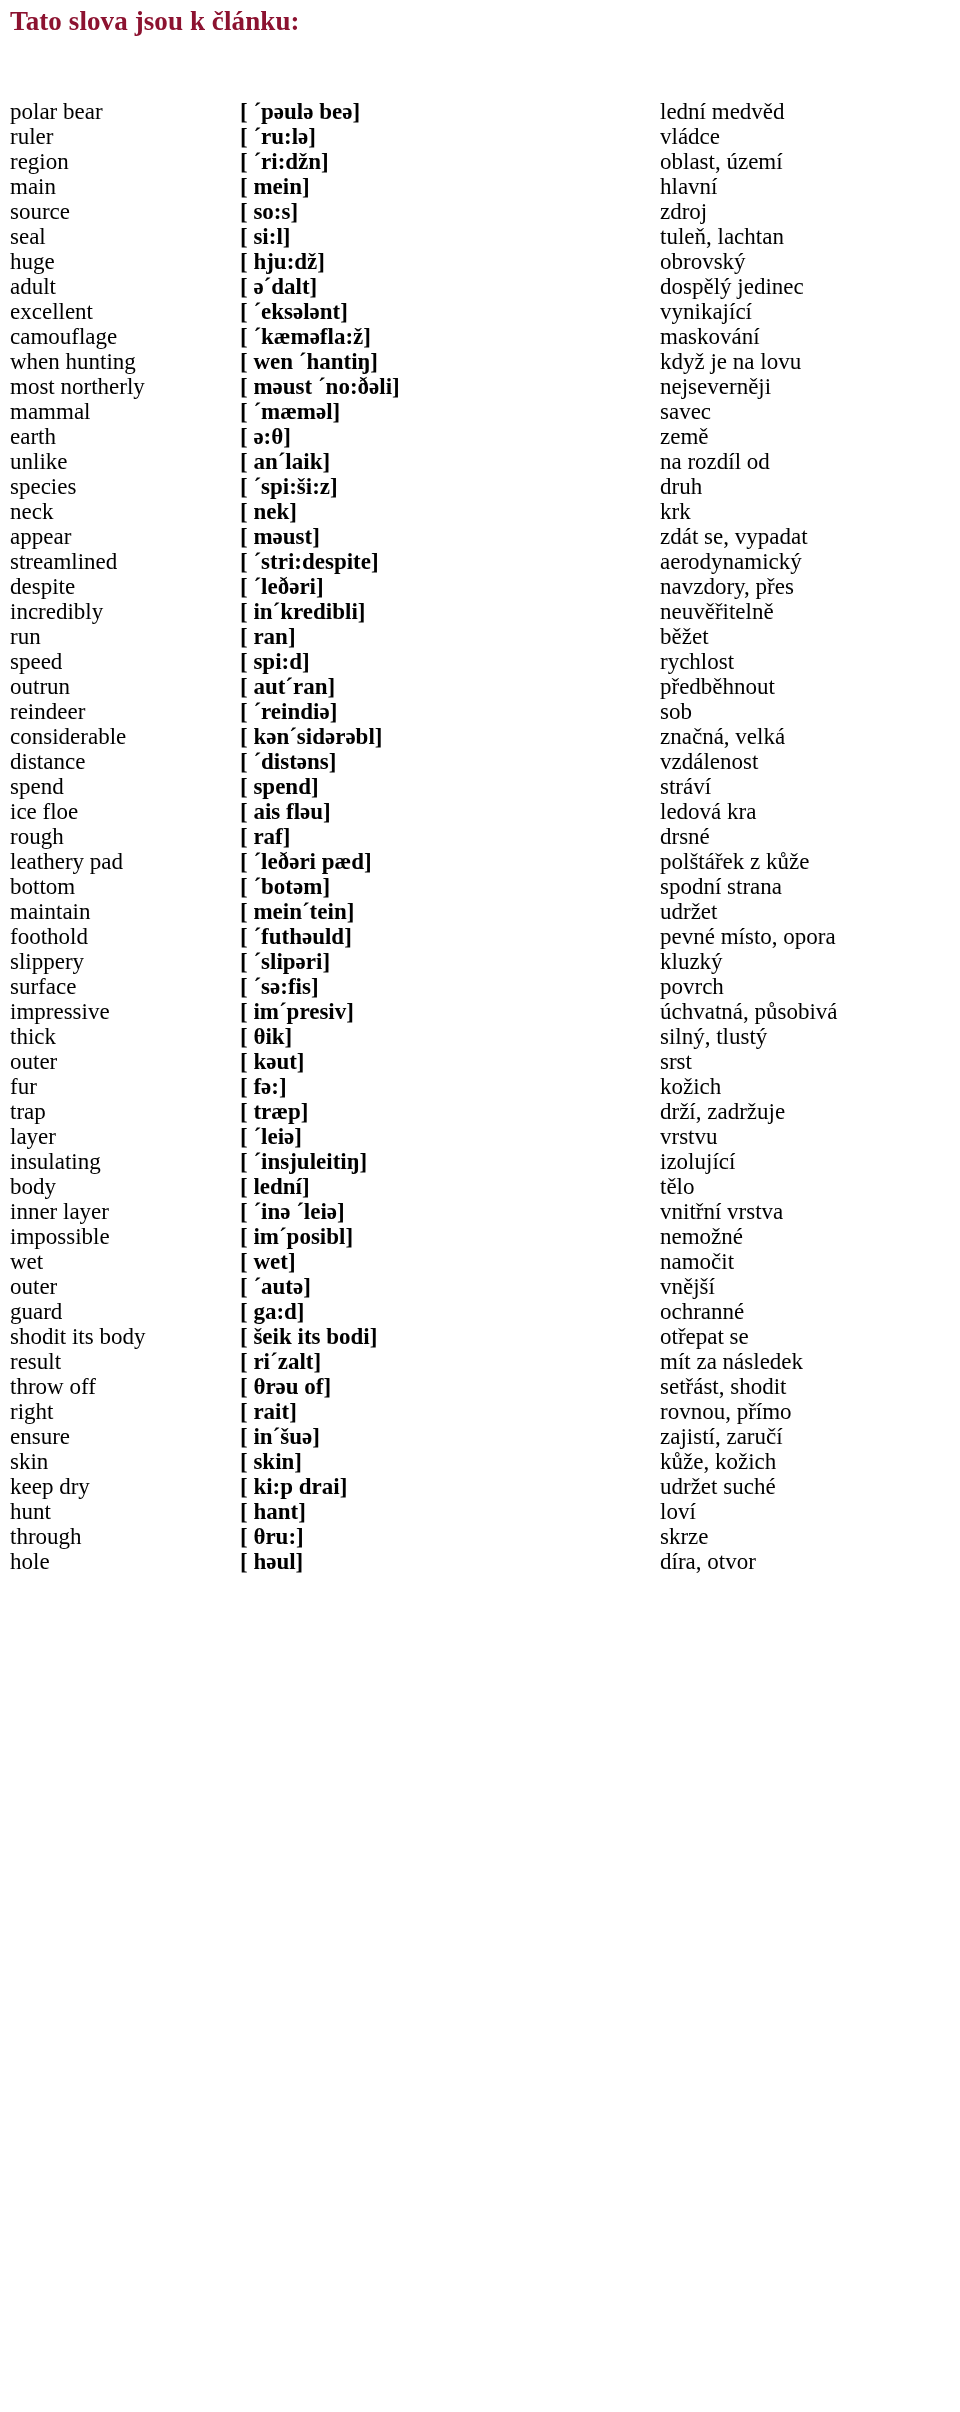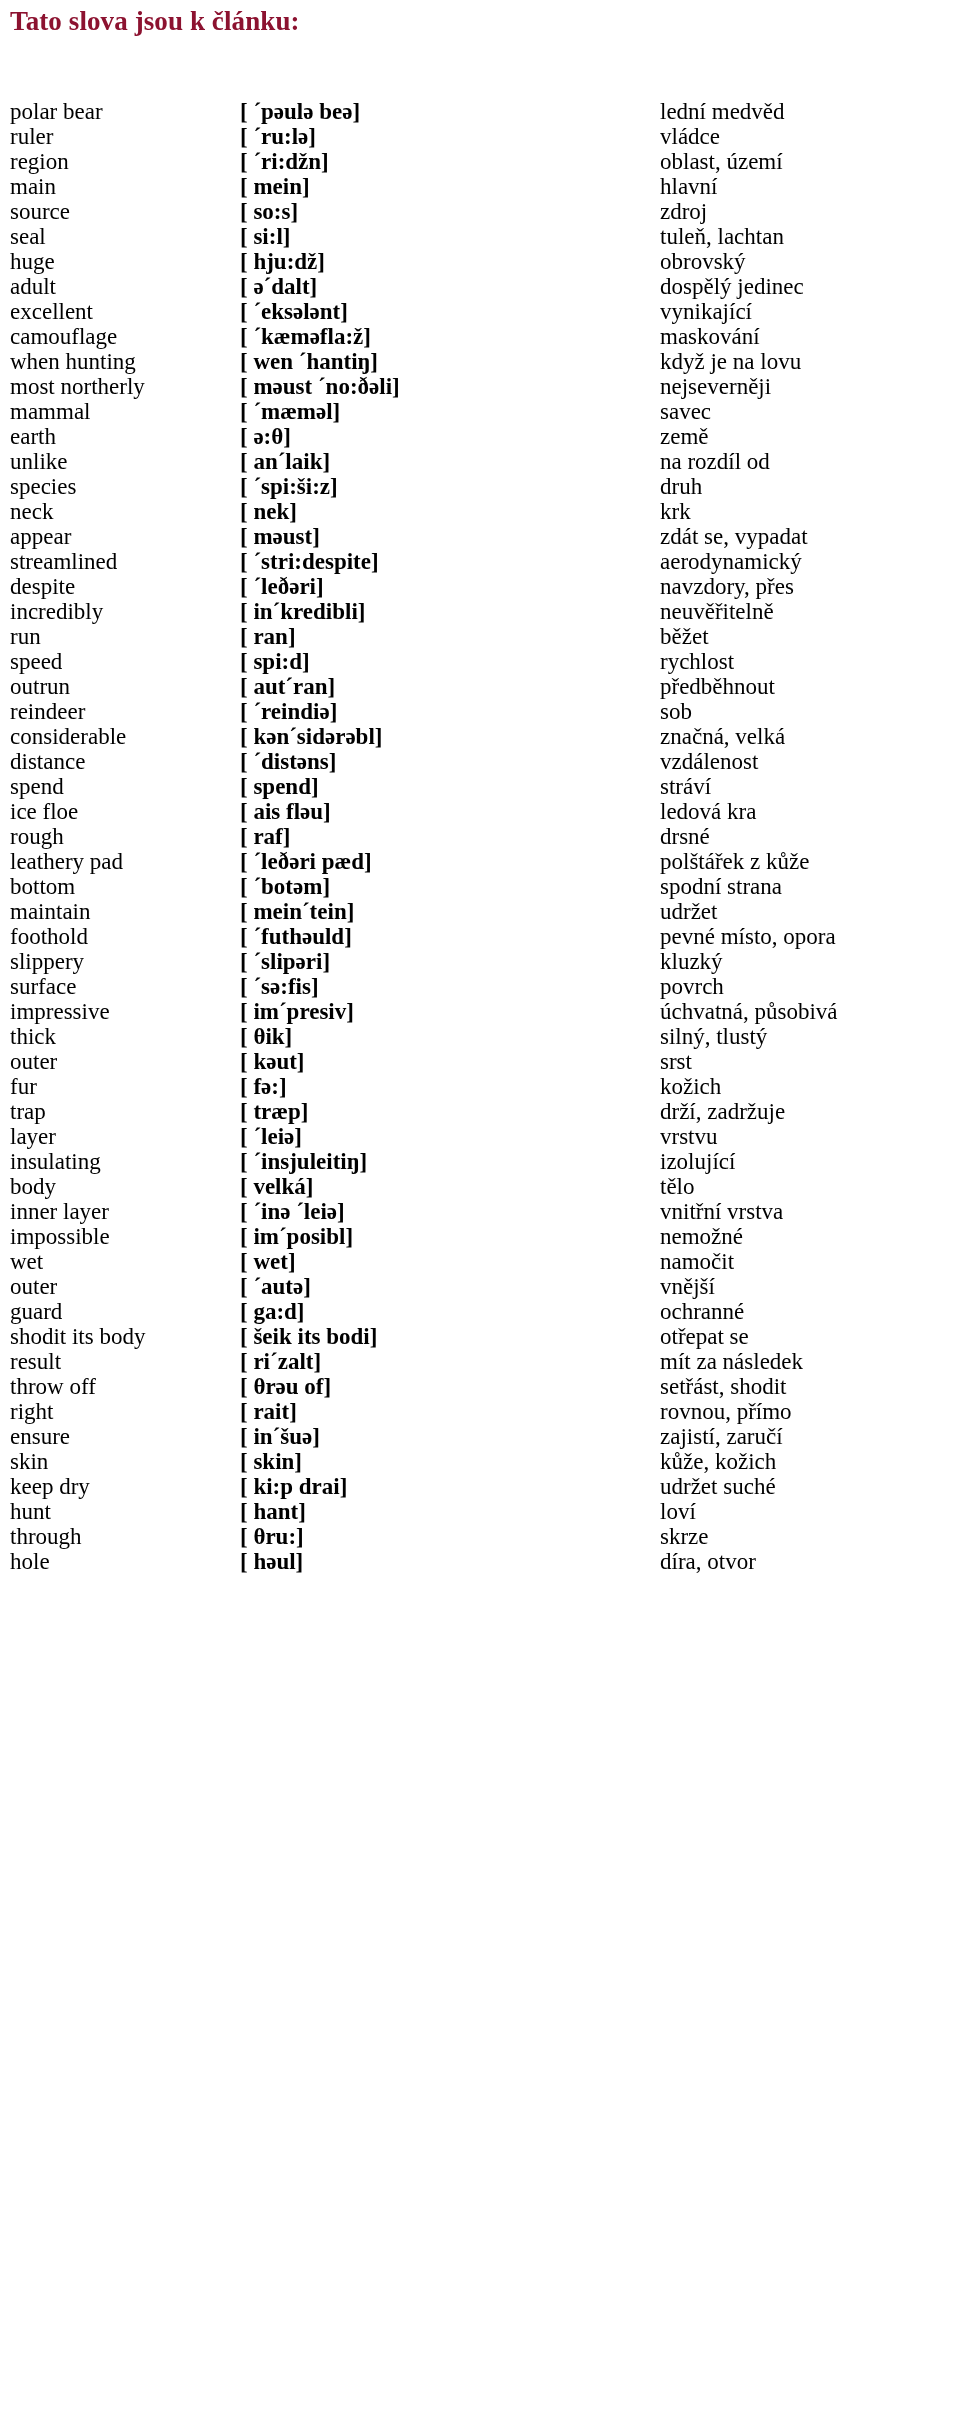--- a/index.html
+++ b/index.html
@@ -293,21 +293,21 @@
           <td class="col-phon">[ ˊleiə]</td>
           <td class="col-trans">vrstvu</td>
         </tr>
         <tr>
           <td class="col-word">insulating</td>
           <td class="col-phon">[ ˊinsjuleitiŋ]</td>
           <td class="col-trans">izolující</td>
         </tr>
         <tr>
           <td class="col-word">body</td>
-          <td class="col-phon">[ velká]</td>
+          <td class="col-phon">[ lední]</td>
           <td class="col-trans">tělo</td>
         </tr>
         <tr>
           <td class="col-word">inner layer</td>
           <td class="col-phon">[ ˊinə ˊleiə]</td>
           <td class="col-trans">vnitřní vrstva</td>
         </tr>
         <tr>
           <td class="col-word">impossible</td>
           <td class="col-phon">[ imˊposibl]</td>

